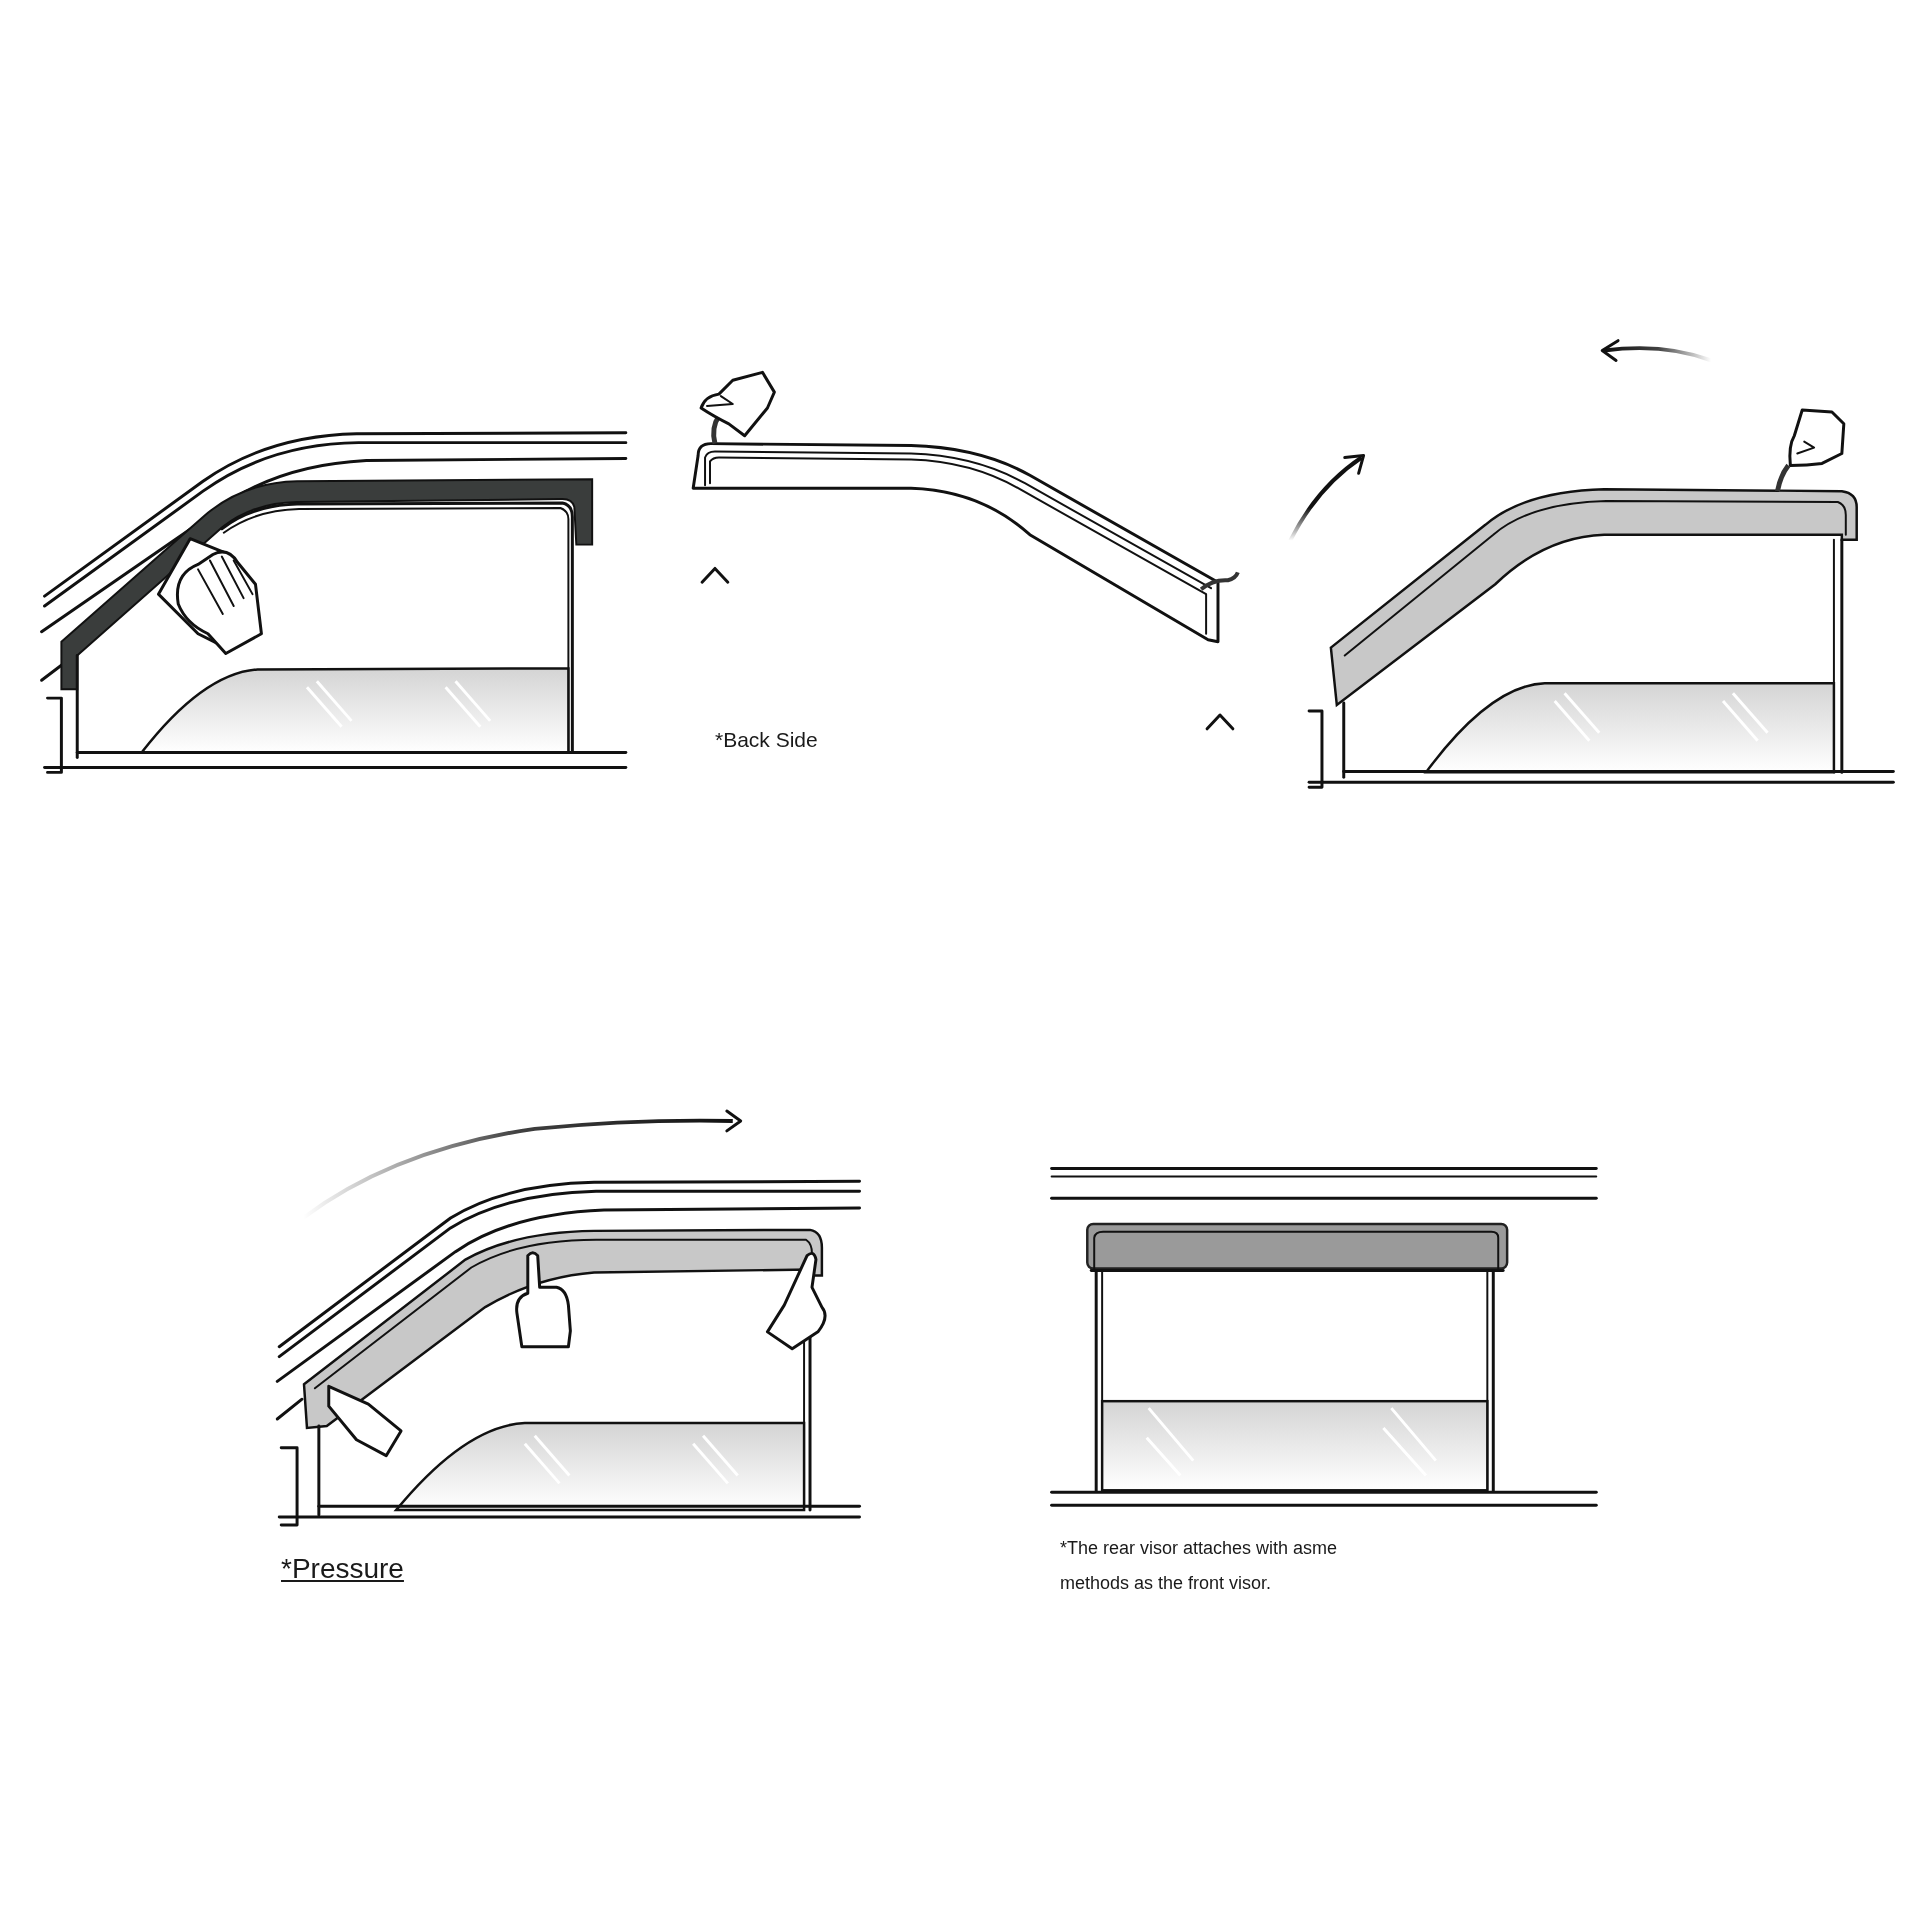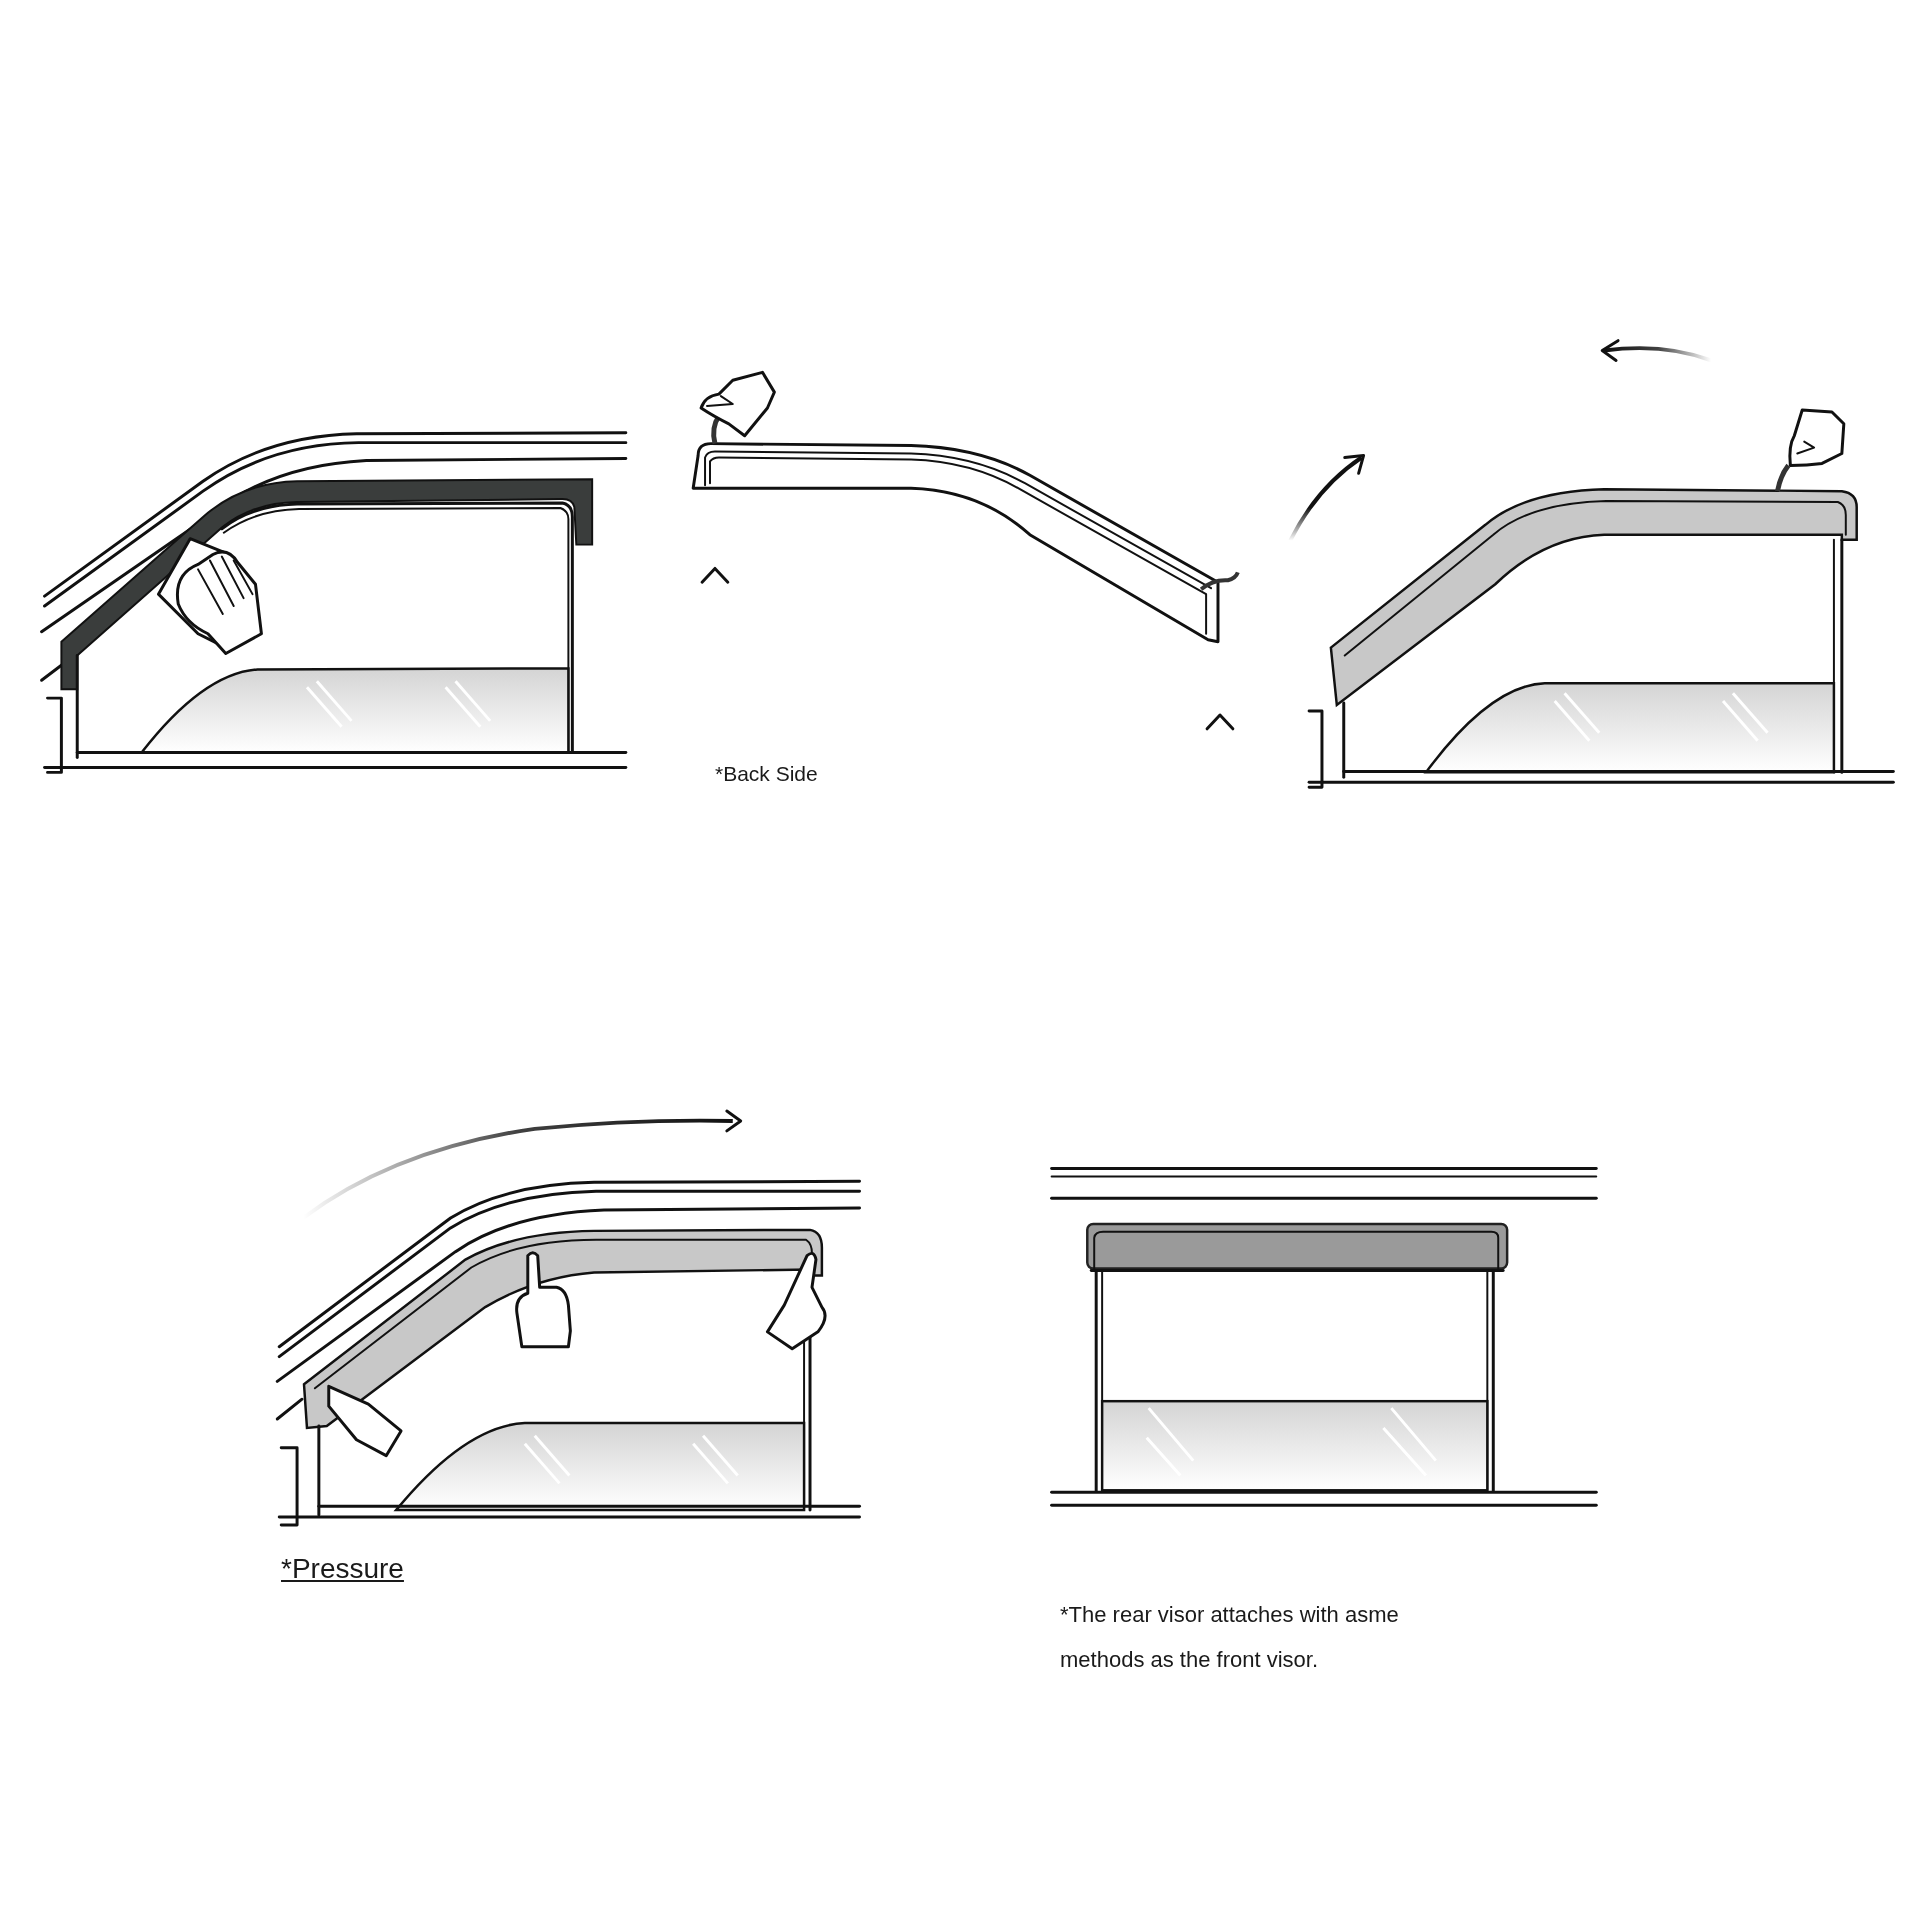--- a/index.html
+++ b/index.html
@@ -1,23 +1,23 @@
 <!DOCTYPE html>
 <html><head>
 <meta charset="utf-8">
 <style>
   html, body { margin: 0; padding: 0; background: #ffffff; }
   body { width: 1927px; height: 1927px; position: relative; overflow: hidden;
          font-family: "Liberation Sans", sans-serif; }
   svg.stage { position: absolute; left: 0; top: 0; width: 1927px; height: 1927px; }
   .caption { position: absolute; color: #1a1a1a; font-family: "Liberation Sans", sans-serif;
              line-height: 1.32; white-space: pre; }
-  .cap-back { left: 715px; top: 760px; font-size: 21px; }
+  .cap-back { left: 715px; top: 726px; font-size: 21px; }
   .cap-pressure { left: 281px; top: 1551px; font-size: 28px; text-decoration: underline; }
-  .cap-rear { left: 1060px; top: 1592px; font-size: 22px; line-height: 45px; }
+  .cap-rear { left: 1060px; top: 1531px; font-size: 18px; line-height: 35px; }
   .ln { fill: none; stroke: #111; stroke-width: 3; stroke-linecap: round; stroke-linejoin: round; }
   .ln2 { fill: none; stroke: #111; stroke-width: 2; stroke-linecap: round; stroke-linejoin: round; }
   .hand { fill: #fff; stroke: #111; stroke-width: 3; stroke-linejoin: round; }
 </style>
 </head>
 <body>
 
 <svg class="stage" viewBox="0 0 1946 1946">
   <defs>
     <linearGradient id="glass" x1="0" y1="0" x2="0" y2="1">

